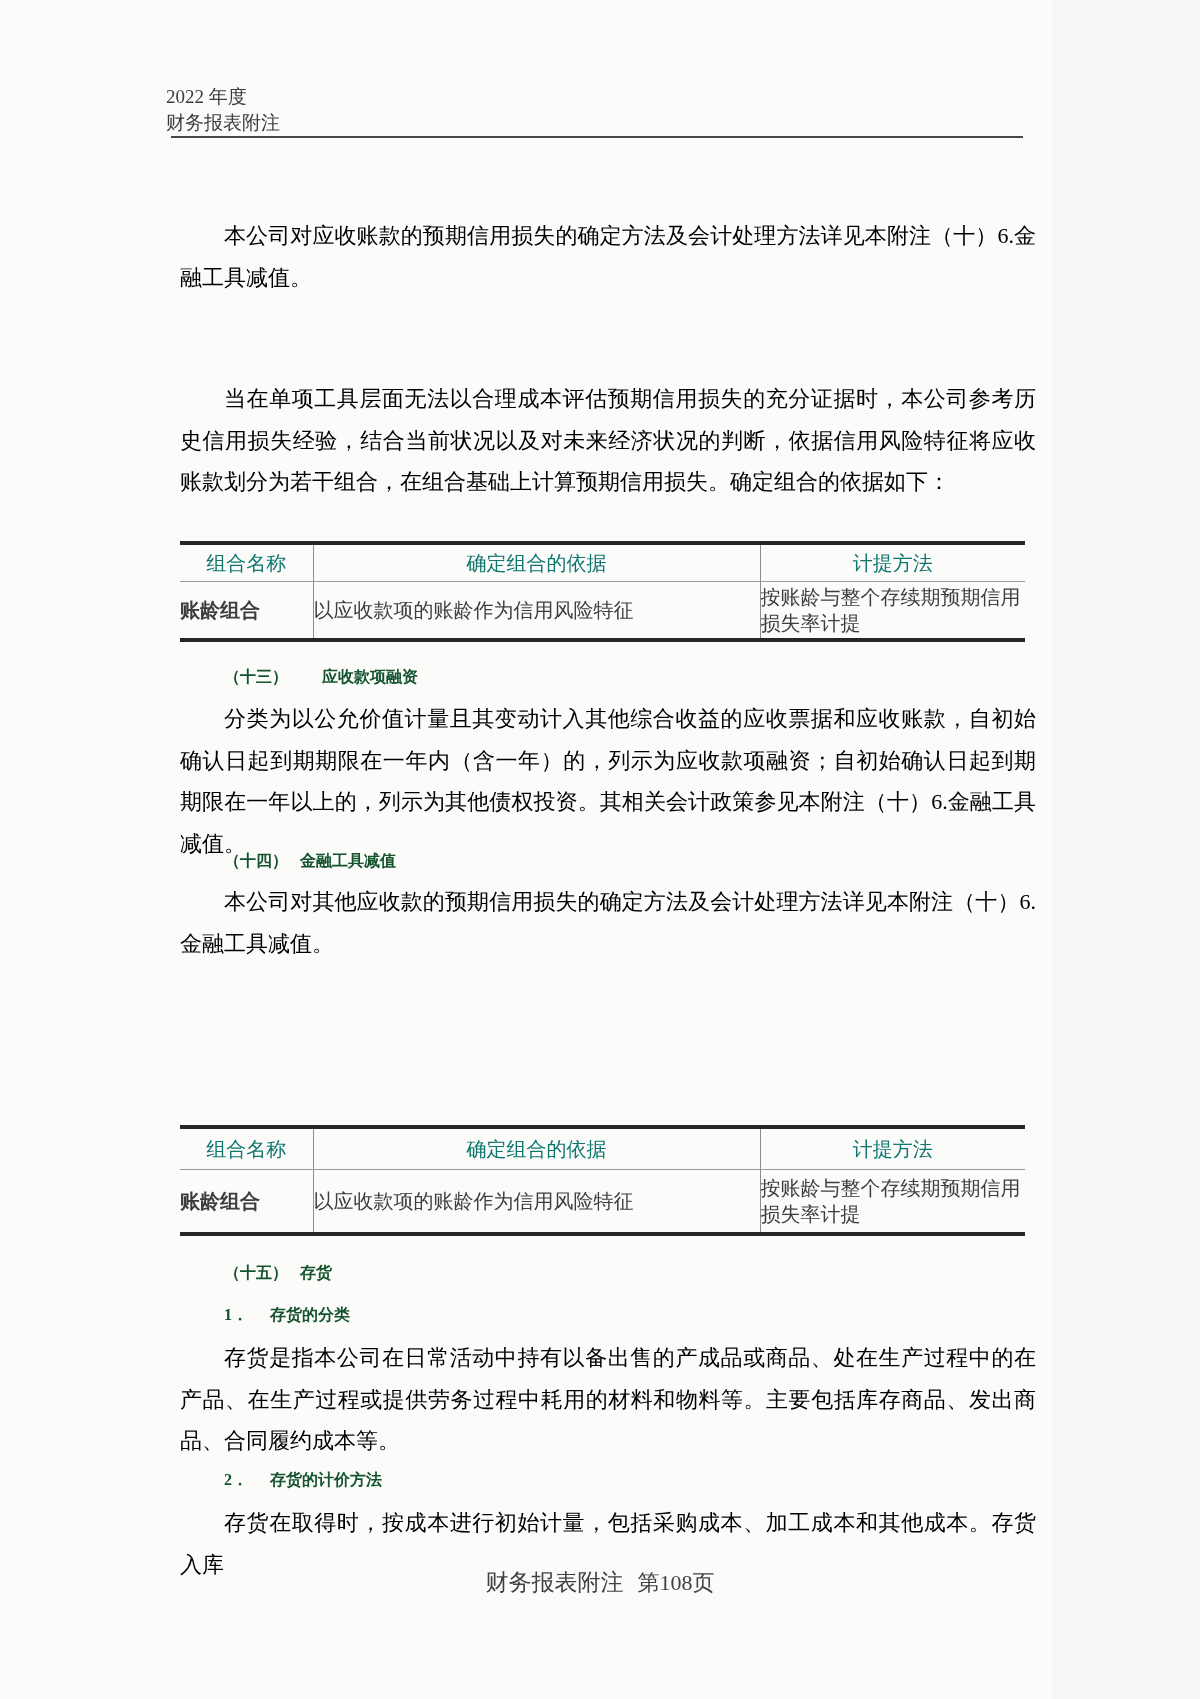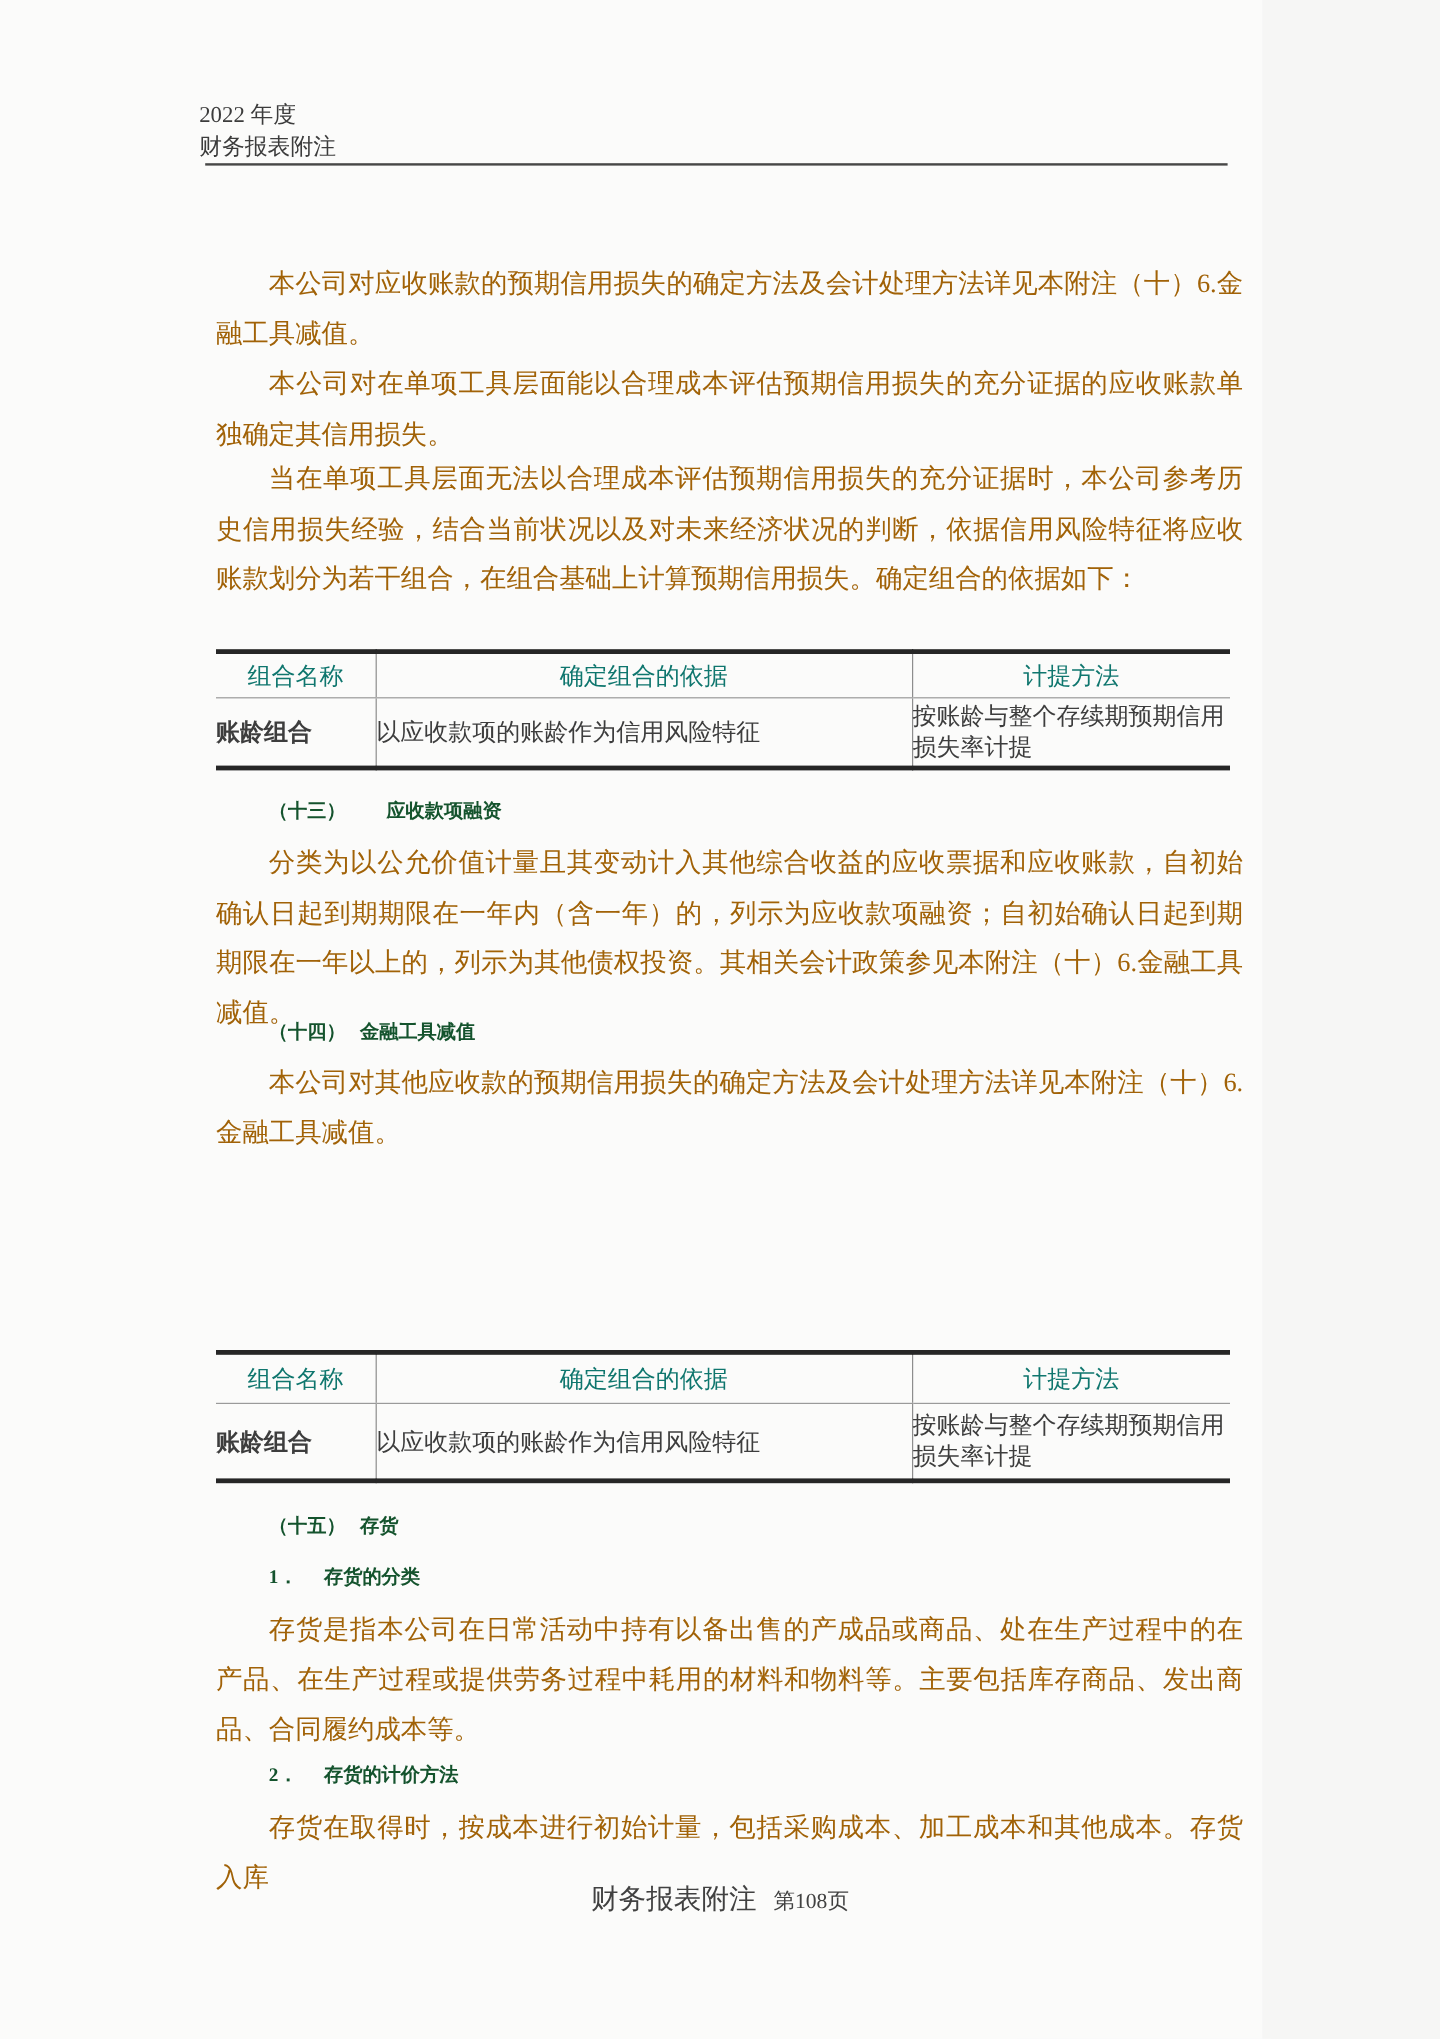--- a/index.html
+++ b/index.html
@@ -15,21 +15,21 @@
   .abs { position:absolute; }
 
   
   #page-head { left:166px; top:84px; font-size:19px; line-height:26px; color:#3c3c3c; }
   #head-rule { left:171px; top:136px; width:852px; height:2px; background:#474747; }
 
   
   .para {
     left:180px; width:856px;
     font-size:22px; line-height:41.5px;
-    text-align:justify; text-indent:44px; color:#a16207;
+    text-align:justify; text-indent:44px; color:#000000;
     word-break:break-all;
   }
   .b-p1  { top:215px; }
   .b-p2  { top:299px; }
   .b-p3  { top:378px; }
   .b-p13 { top:698px; }
   .b-p14a{ top:881px; }
   .b-p14b{ top:958px; }
   .b-p15a{ top:1337px; }
   .b-p15b{ top:1502px; }
@@ -70,35 +70,34 @@
   .b-t2 td { height:58px; }
   .cmb-table td { vertical-align:middle; padding:2px 0; }
   .cmb-table .v { border-left:1px solid #8d8d8d;margin-left:23px; }
   .cell-name { padding-left:14px;font-weight:bold; }
   .cell-basis { padding-left:18px; }
   .cell-method { padding-left:10px; padding-right:6px; line-height:26px; }
 
   
   #footer { left:0; top:1567px; width:1200px; text-align:center; color:#414141; }
   #footer .f-title { font-size:23px; }
-  #footer .f-page  { font-size:18px; margin-left:14px; }
+  #footer .f-page  { font-size:22px; margin-left:14px; }
 </style>
 </head>
 <body>
 
 <div id="page">
 
   <div id="page-head" class="abs">
     <div>2022 年度</div>
     <div>财务报表附注</div>
   </div>
   <div id="head-rule" class="abs"></div>
 
   <div class="abs para b-p1">本公司对应收账款的预期信用损失的确定方法及会计处理方法详见本附注（十）6.金融工具减值。</div>
-  <div class="abs para b-p2">本公司对在单项工具层面能以合理成本评估预期信用损失的充分证据的应收账款单独确定其信用损失。</div>
   <div class="abs para b-p3">当在单项工具层面无法以合理成本评估预期信用损失的充分证据时，本公司参考历史信用损失经验，结合当前状况以及对未来经济状况的判断，依据信用风险特征将应收账款划分为若干组合，在组合基础上计算预期信用损失。确定组合的依据如下：</div>
 
   <table class="abs cmb-table b-t1">
     <colgroup>
         <col class="c1">
         <col class="c2">
         <col class="c3">
       </colgroup>
     <tbody>
         <tr>

